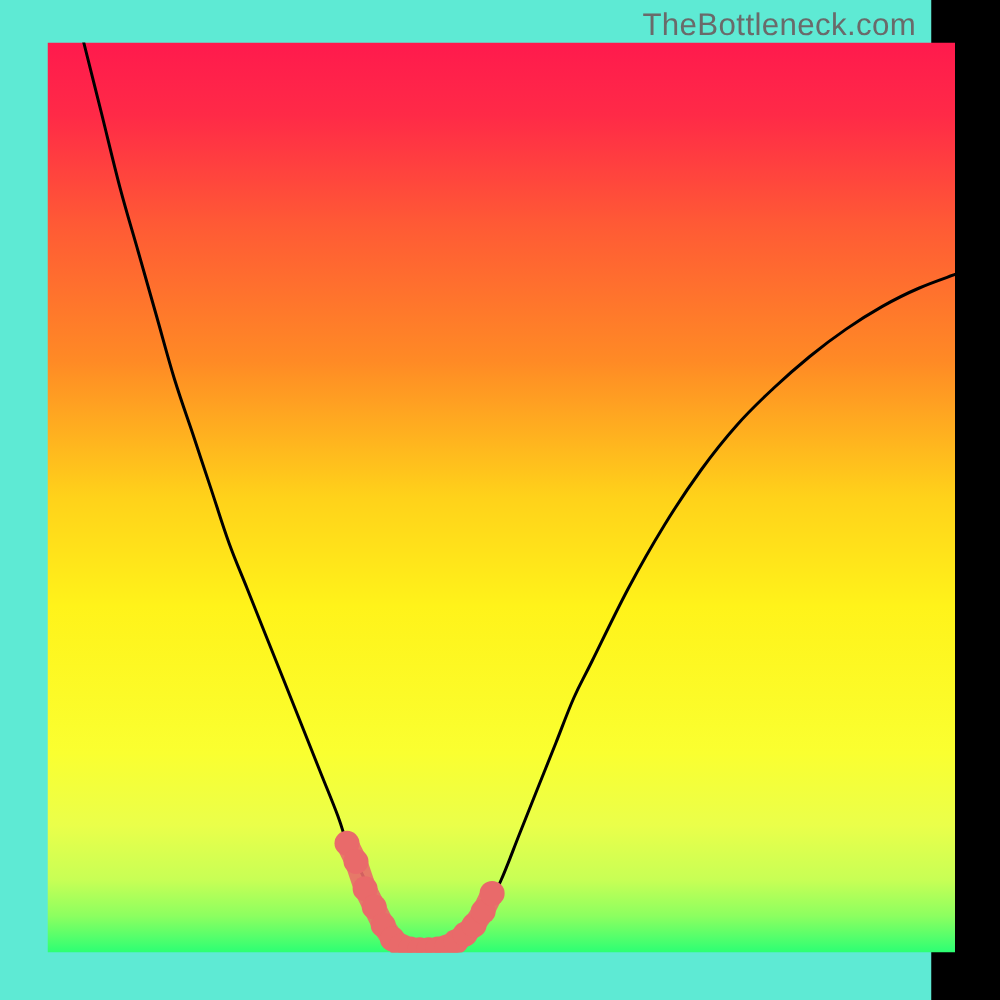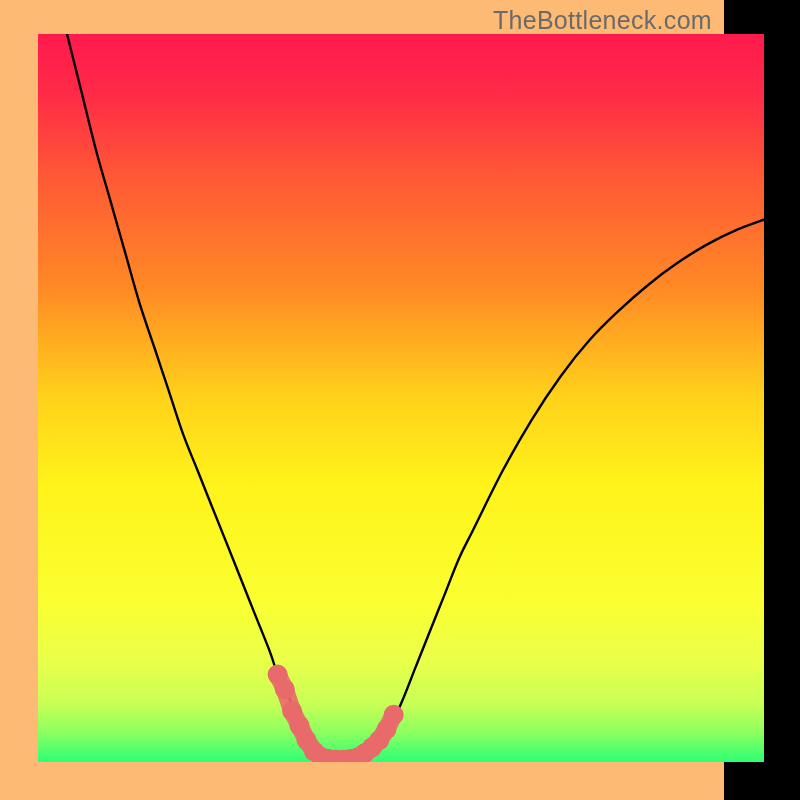--- a/index.html
+++ b/index.html
@@ -10,21 +10,22 @@
     background: #000;
     overflow: hidden;
     font-family: Arial, Helvetica, sans-serif;
   }
   .frame {
     position: absolute;
     left: 0;
     top: 0;
     width: 724px;
     height: 800px;
-    background: #fdba74;
+    background: #5eead4;
+    padding-left: 21px;
   }
   .plot {
     position: absolute;
     left: 38px;
     top: 34px;
     width: 726px;
     height: 728px;
   }
   .watermark {
     position: absolute;

